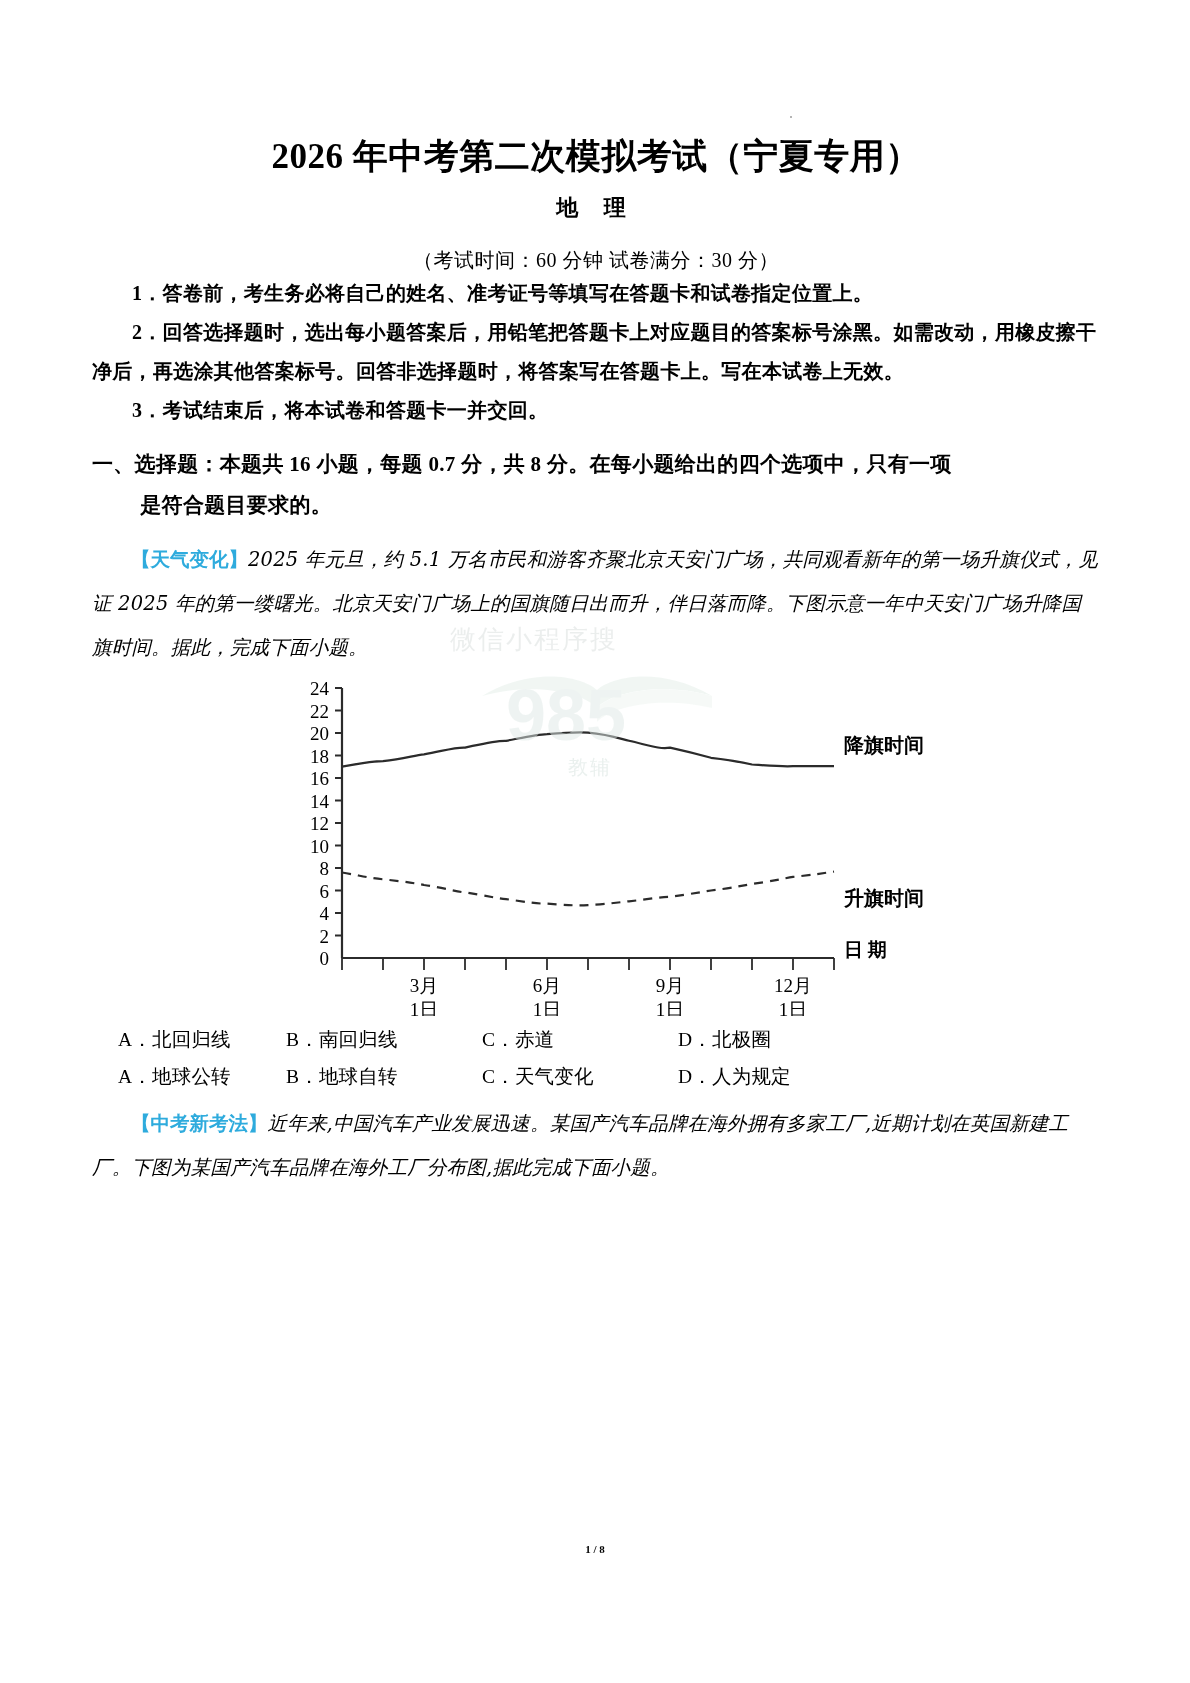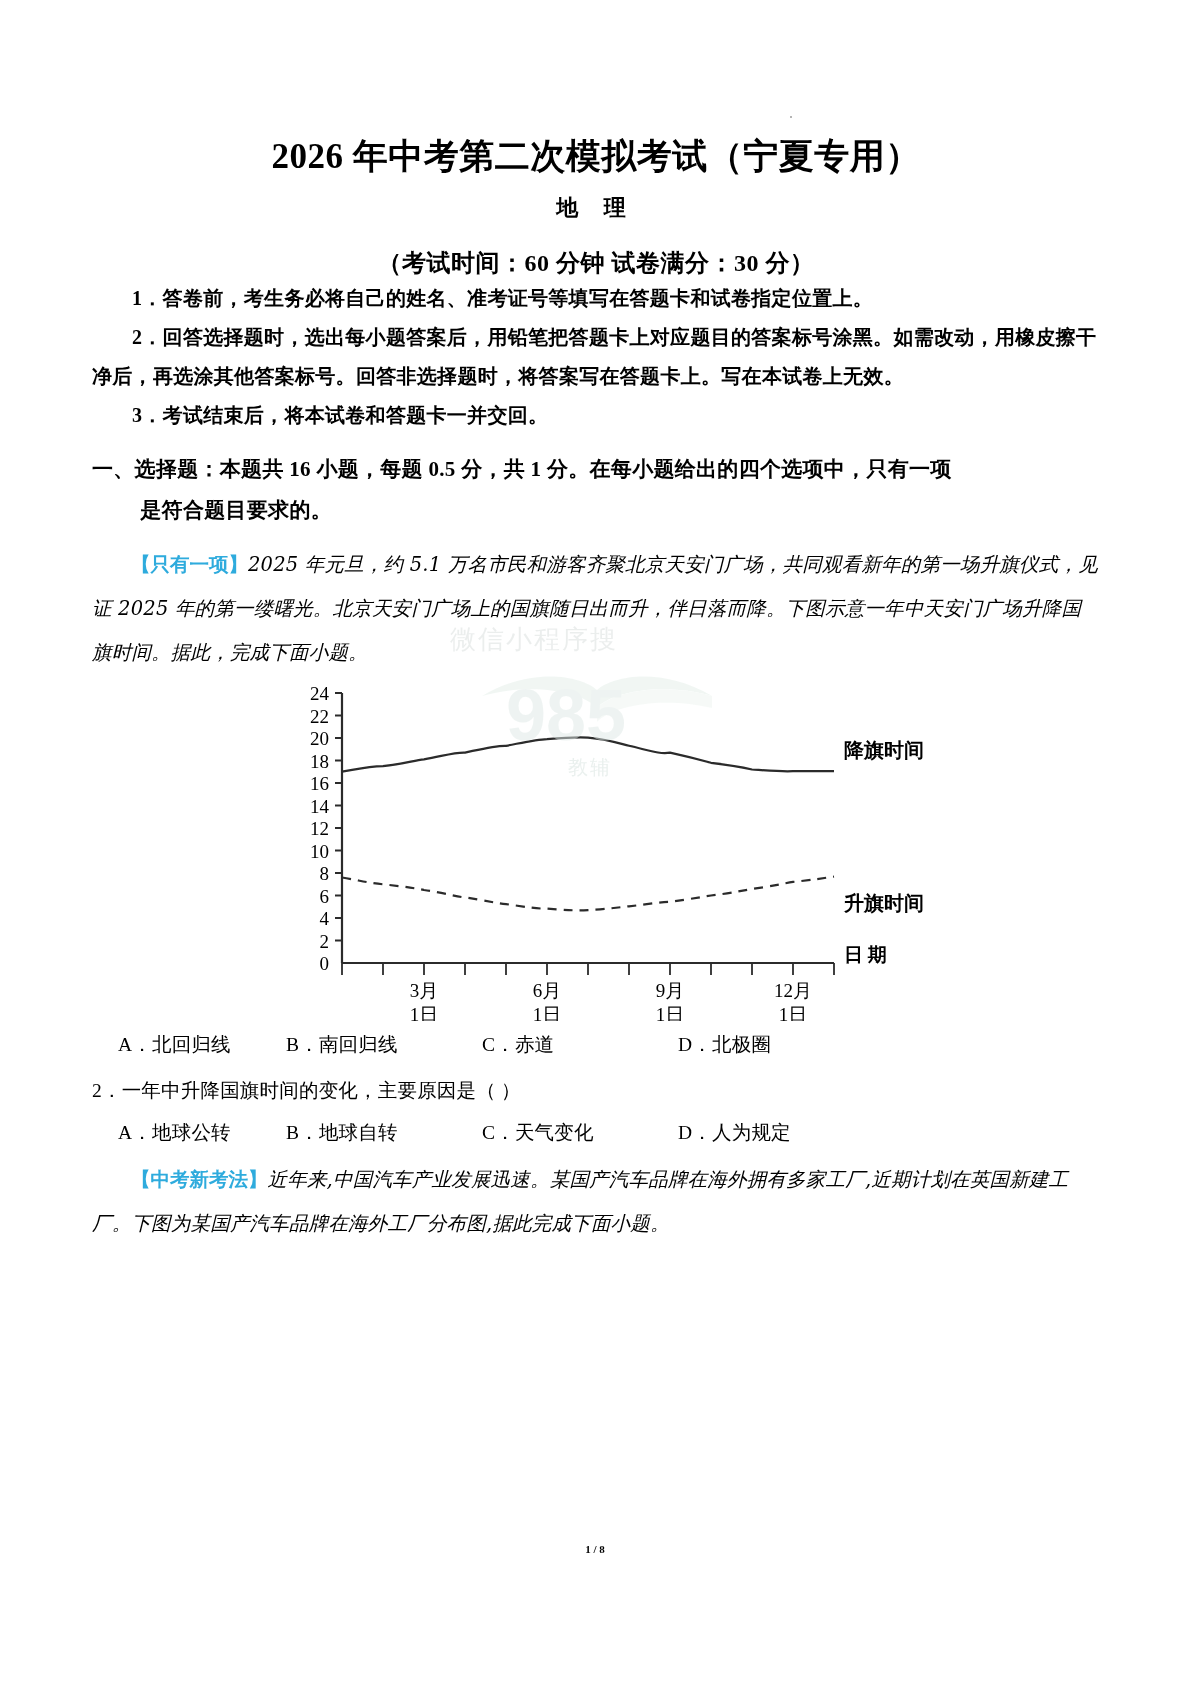--- a/index.html
+++ b/index.html
@@ -43,22 +43,22 @@
   .doc-subtitle {
     text-align: center;
     font-size: 22px;
     font-weight: bold;
     margin-top: 16px;
     line-height: 1.2;
     letter-spacing: 10px;
   }
   .doc-meta {
     text-align: center;
-    font-size: 24px;
-    font-weight: bold;
+    font-size: 20px;
+    font-weight: normal;
     margin-top: 26px;
     letter-spacing: 0.5px;
   }
 
   
   .notice-head {
     font-size: 20px;
     font-weight: bold;
     margin-top: 22px;
     letter-spacing: 0.5px;
@@ -224,26 +224,26 @@
 
     <div class="doc-title">2026 年中考第二次模拟考试（宁夏专用）</div>
     <div class="doc-subtitle">地 理</div>
     <div class="doc-meta">（考试时间：60 分钟    试卷满分：30 分）</div>
 
     <div class="notice-item">1．答卷前，考生务必将自己的姓名、准考证号等填写在答题卡和试卷指定位置上。</div>
     <div class="notice-item">2．回答选择题时，选出每小题答案后，用铅笔把答题卡上对应题目的答案标号涂黑。如需改动，用橡皮擦干净后，再选涂其他答案标号。回答非选择题时，将答案写在答题卡上。写在本试卷上无效。</div>
     <div class="notice-item">3．考试结束后，将本试卷和答题卡一并交回。</div>
 
     <div class="section-head">
-      <span>一、选择题：</span><span>本题共 16 小题，每题 0.5 分，共 1 分。在每小题给出的四个选项中，只有一项</span>
+      <span>一、选择题：</span><span>本题共 16 小题，每题 0.7 分，共 8 分。在每小题给出的四个选项中，只有一项</span>
       <span class="cont">是符合题目要求的。</span>
     </div>
 
     <div class="stem kai">
-      <span class="tag">【只有一项】</span><span>2025 年元旦，约 5.1 万名市民和游客齐聚北京天安门广场，共同观看新年的第一场升旗仪式，见证 2025 年的第一缕曙光。北京天安门广场上的国旗随日出而升，伴日落而降。下图示意一年中天安门广场升降国旗时间。据此，完成下面小题。</span>
+      <span class="tag">【天气变化】</span><span>2025 年元旦，约 5.1 万名市民和游客齐聚北京天安门广场，共同观看新年的第一场升旗仪式，见证 2025 年的第一缕曙光。北京天安门广场上的国旗随日出而升，伴日落而降。下图示意一年中天安门广场升降国旗时间。据此，完成下面小题。</span>
     </div>
 
     <div class="chart-wrap">
       <svg class="chart-svg" width="1008" height="340" viewBox="0 0 1008 340">
 
         <line x1="250" y1="12" x2="250" y2="282" stroke="#2b2b2b" stroke-width="2.2"></line>
 
         <line x1="250" y1="282" x2="742" y2="282" stroke="#2b2b2b" stroke-width="2.2"></line>
 
         <g>
@@ -336,23 +336,20 @@
       </svg>
     </div>
 
     <div class="opts">
       <span class="opt-0">A．北回归线</span>
       <span class="opt-1">B．南回归线</span>
       <span class="opt-2">C．赤道</span>
       <span class="opt-3">D．北极圈</span>
     </div>
 
-    <div class="q-line">
-      <span>2．</span><span>一年中升降国旗时间的变化，主要原因是（    ）</span>
-    </div>
     <div class="opts">
       <span class="opt-0">A．地球公转</span>
       <span class="opt-1">B．地球自转</span>
       <span class="opt-2">C．天气变化</span>
       <span class="opt-3">D．人为规定</span>
     </div>
 
     <div class="stem kai">
       <span class="tag">【中考新考法】</span><span>近年来,中国汽车产业发展迅速。某国产汽车品牌在海外拥有多家工厂,近期计划在英国新建工厂。下图为某国产汽车品牌在海外工厂分布图,据此完成下面小题。</span>
     </div>

